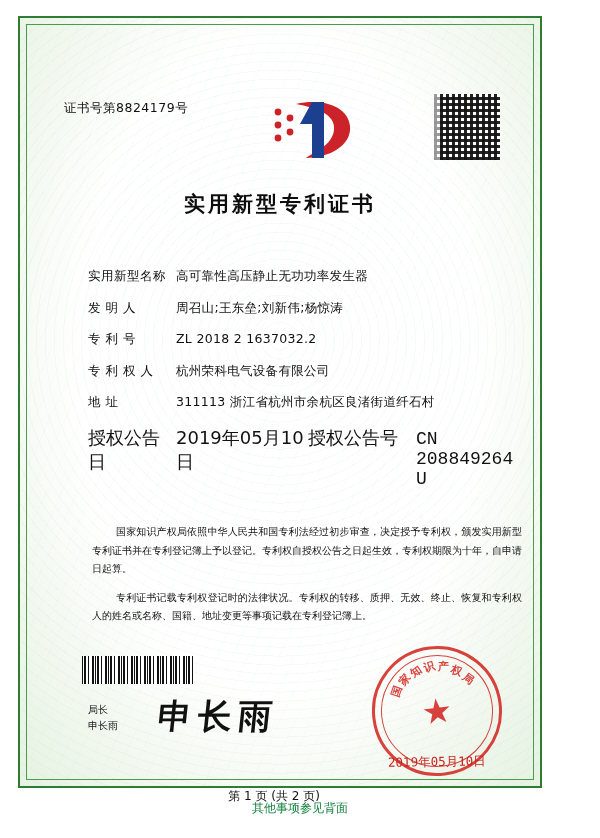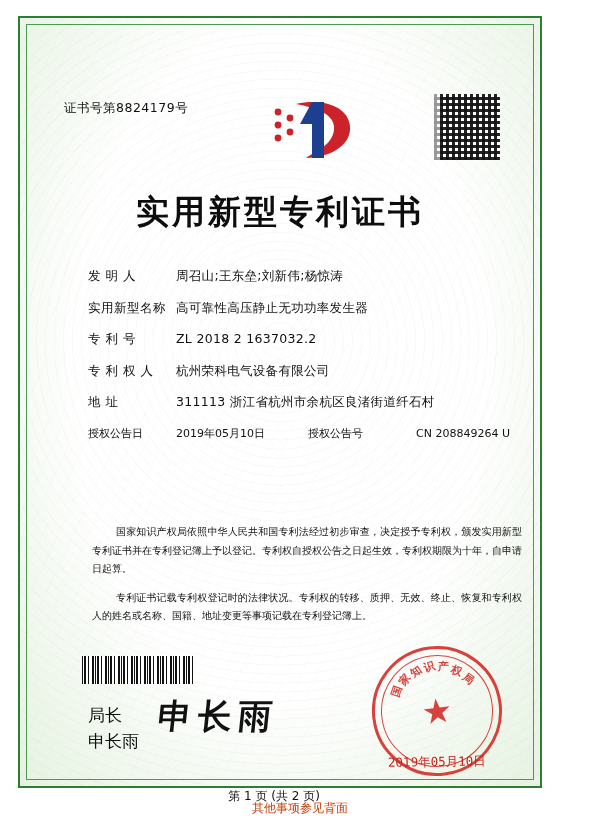--- a/index.html
+++ b/index.html
@@ -90,21 +90,21 @@
   }
 
   .title {
     position: absolute;
     left: 0;
     right: 0;
     top: 172px;
     text-align: center;
     font-family: Liberation Serif, serif;
     font-weight: bold;
-    font-size: 33px;
+    font-size: 21px;
     letter-spacing: 3px;
     color: #0d0d0d;
   }
 
   
   .fields {
     position: absolute;
     left: 68px;
     top: 250px;
     width: 430px;
@@ -123,28 +123,28 @@
     white-space: nowrap;
   }
   .field-value {
     flex: 1;
     letter-spacing: 0.3px;
   }
 
   .grant-row {
     display: flex;
     align-items: baseline;
-    font-size: 11px;
+    font-size: 18px;
     color: #111;
     margin-bottom: 14px;
   }
   .grant-row .g-label { width: 88px; flex: 0 0 88px; }
   .grant-row .g-value { width: 132px; flex: 0 0 132px; }
   .grant-row .g-label2 { width: 108px; flex: 0 0 108px; }
-  .grant-row .g-value2 { flex: 1; }
+  .grant-row .g-value2 { flex: 1; font-family: Liberation Mono, monospace; }
 
   
   .paragraphs {
     position: absolute;
     left: 72px;
     top: 505px;
     width: 430px;
     font-size: 10px;
     line-height: 1.85;
     color: #111;
@@ -165,21 +165,21 @@
     background-image: repeating-linear-gradient(90deg,
       #111 0 1px, #fff 1px 2px, #111 2px 4px, #fff 4px 6px,
       #111 6px 7px, #fff 7px 10px, #111 10px 12px, #fff 12px 13px);
   }
 
   
   .sig-labels {
     position: absolute;
     left: 68px;
     top: 684px;
-    font-size: 17px;
+    font-size: 10px;
     line-height: 1.55;
     color: #111;
   }
   .signature {
     position: absolute;
     left: 138px;
     top: 676px;
     font-family: "DejaVu Serif", "Liberation Serif", serif;
     font-size: 34px;
     font-weight: bold;
@@ -248,21 +248,21 @@
     font-size: 12px;
     color: #111;
   }
   .footnote {
     position: absolute;
     left: 0;
     right: 0;
     top: 800px;
     text-align: center;
     font-size: 12px;
-    color: #c2410c;
+    color: #15803d;
   }
 </style>
 </head>
 <body>
 
 <div class="certificate">
   <div class="bg-texture"></div>
   <div class="inner-border"></div>
 
   <div class="cert-no">证书号第8824179号</div>
@@ -279,26 +279,26 @@
       <circle cx="24" cy="36" r="3.4"></circle>
     </g>
   </svg>
 
   <div class="qr"></div>
 
   <div class="title">实用新型专利证书</div>
 
   <div class="fields">
     <div class="field-row">
+      <div class="field-label">实用新型名称</div>
+      <div class="field-value">高可靠性高压静止无功功率发生器</div>
+    </div>
+    <div class="field-row">
       <div class="field-label">发 明 人</div>
       <div class="field-value">周召山;王东垒;刘新伟;杨惊涛</div>
-    </div>
-    <div class="field-row">
-      <div class="field-label">实用新型名称</div>
-      <div class="field-value">高可靠性高压静止无功功率发生器</div>
     </div>
     <div class="field-row">
       <div class="field-label">专 利 号</div>
       <div class="field-value">ZL 2018 2 1637032.2</div>
     </div>
     <div class="field-row">
       <div class="field-label">专 利 权 人</div>
       <div class="field-value">杭州荣科电气设备有限公司</div>
     </div>
     <div class="field-row">

